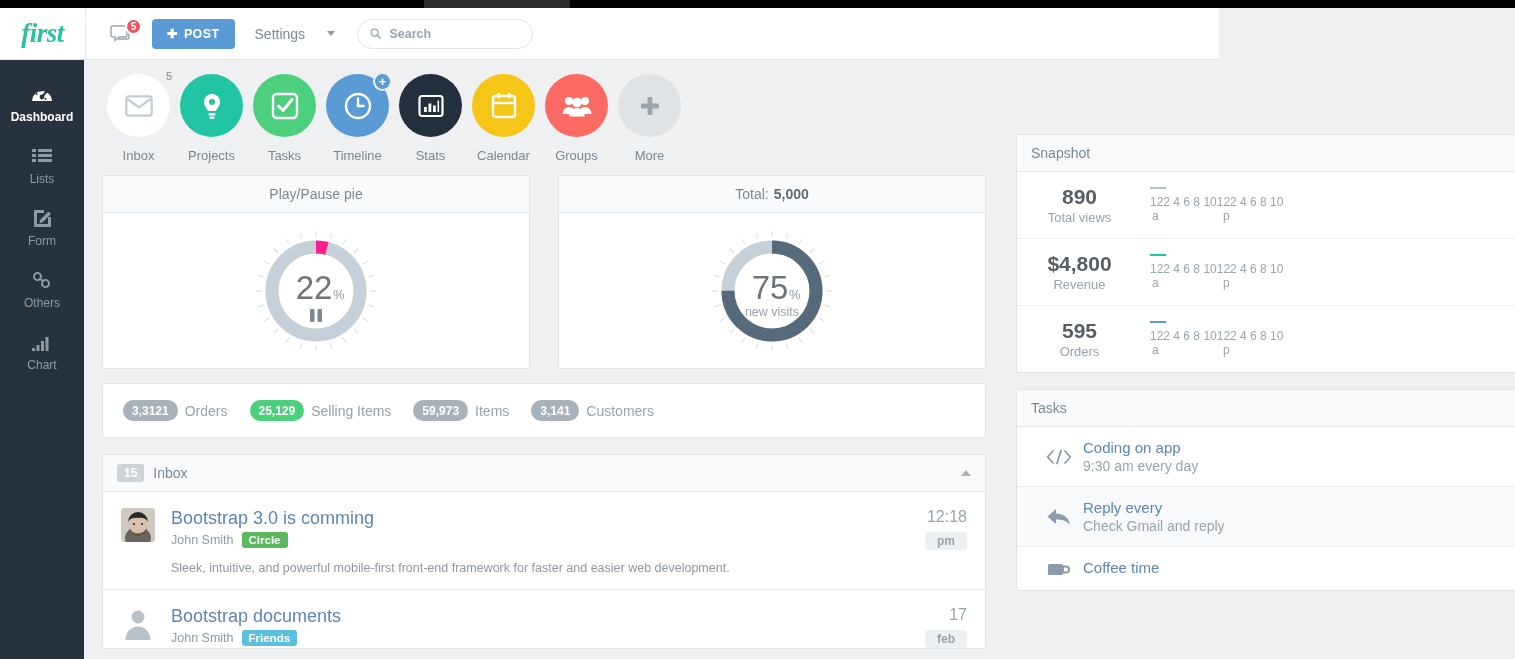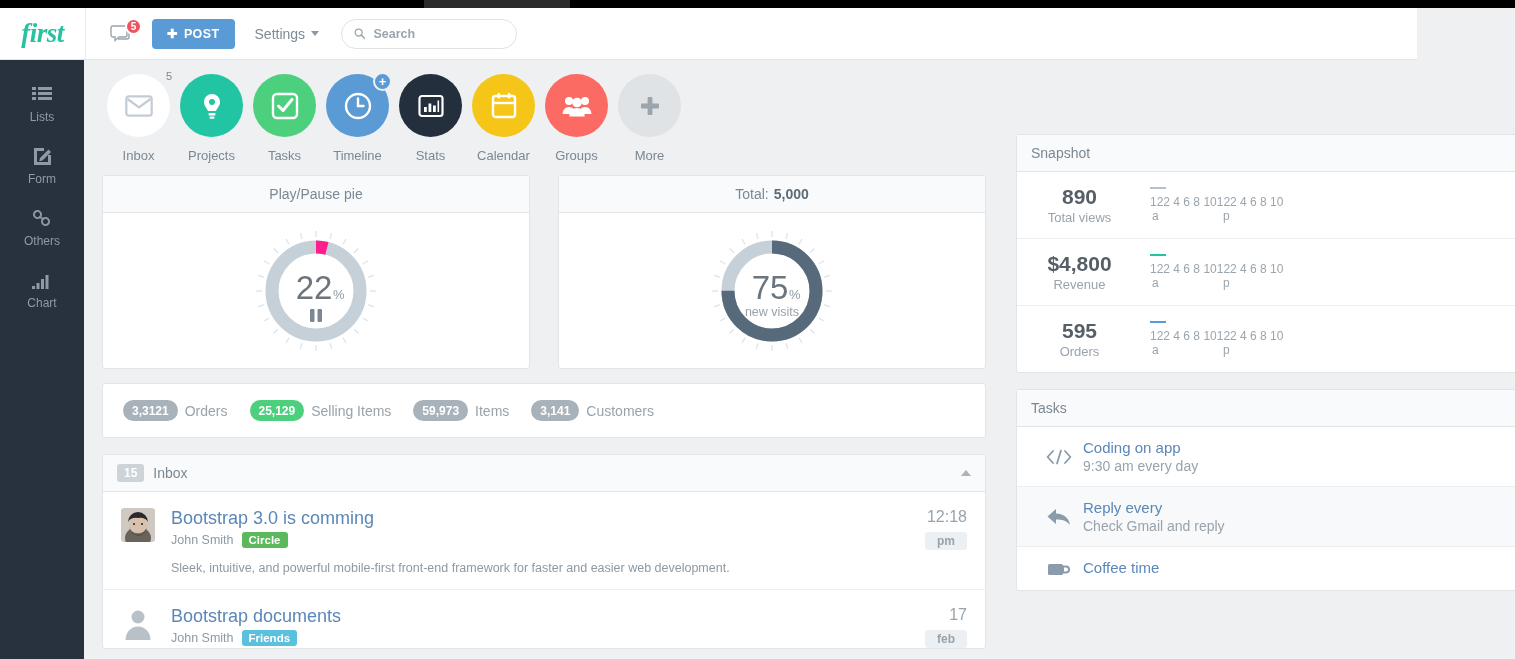--- a/index.html
+++ b/index.html
@@ -9,21 +9,21 @@
     overflow: hidden;
     background: #eef0f2;
     font-family: "Liberation Sans", sans-serif;
     color: #6b7a86;
   }
   .os-strip { position:absolute; top:0; left:0; width:1515px; height:8px; background:#000; }
   .os-tab { position:absolute; top:0; left:424px; width:146px; height:8px; background:#2b2b2b; }
 
   
   .topbar {
-    position:absolute; top:8px; left:0; width:1417px; height:52px;
+    position:absolute; top:8px; left:0; width:1219px; height:52px;
     background:#ffffff; border-bottom:1px solid #e3e6e8;
     display:flex; align-items:center;
   }
   .logo-box {
     width:86px; height:52px; display:flex; align-items:center; justify-content:center;
     border-right:1px solid #e9ecee; flex:0 0 86px;
   }
   .logo-text {
     font-family:"Liberation Serif", serif; font-style:italic; font-weight:700;
     font-size:27px; color:#27c3a0; letter-spacing:-0.5px;
@@ -34,21 +34,21 @@
     position:absolute; top:4px; right:2px; min-width:17px; height:17px;
     background:#f0535d; color:#fff; border-radius:50%; font-size:10px; font-weight:700;
     display:flex; align-items:center; justify-content:center; border:2px solid #fff;
   }
   .post-btn {
     margin-left:8px; background:#5b9bd5; color:#fff; border:none; border-radius:4px;
     height:30px; padding:0 15px; font-size:12.5px; font-weight:700; letter-spacing:0.4px;
     cursor:pointer; display:flex; align-items:center; gap:6px;
   }
   .settings-btn {
-    margin-left:20px; font-size:14px; color:#7c8a95; display:flex; align-items:center; gap:6px; cursor:pointer;
+    margin-left:20px; font-size:14px; color:#7c8a95; display:flex; align-items:center; gap:22px; cursor:pointer;
   }
   .caret-dn { width:0;height:0;border-left:4px solid transparent;border-right:4px solid transparent;border-top:5px solid #8c98a2; }
   .search-box {
     margin-left:22px; width:176px; height:30px; border:1px solid #dfe3e6; border-radius:16px;
     display:flex; align-items:center; padding:0 12px; gap:8px; background:#fff;
   }
   .search-box input {
     border:none; outline:none; font-size:12.5px; font-weight:700; color:#9aa5ae;
     font-family:"Liberation Sans", sans-serif; width:100%; background:transparent;
   }
@@ -173,20 +173,33 @@
         <circle cx="5.8" cy="5.8" r="4.3" fill="none" stroke="#9aa5ae" stroke-width="1.6"></circle>
         <line x1="9" y1="9" x2="13" y2="13" stroke="#9aa5ae" stroke-width="1.8" stroke-linecap="round"></line>
       </svg>
       <input type="text" placeholder="Search" style="">
     </div>
   </div>
 </div>
 
 <div class="sidebar">
 
+  <div class="side-item active">
+    <span class="side-icon">
+      <svg width="24" height="21" viewBox="0 0 24 21">
+        <path d="M2,18 A10,10 0 1 1 22,18 Z" fill="#fff"></path>
+        <circle cx="12" cy="14" r="2.4" fill="#28323f"></circle>
+        <line x1="12" y1="14" x2="17" y2="8" stroke="#28323f" stroke-width="2" stroke-linecap="round"></line>
+        <circle cx="6.5" cy="11" r="1" fill="#28323f"></circle>
+        <circle cx="10" cy="7.5" r="1" fill="#28323f"></circle>
+        <circle cx="15.5" cy="16" r="1" fill="#28323f"></circle>
+      </svg>
+    </span>
+    <span>Dashboard</span>
+  </div>
 
 
   <div class="side-item">
     <span class="side-icon">
       <svg width="22" height="18" viewBox="0 0 22 18">
         <g fill="#8f9aa6">
           <rect x="1" y="1" width="4" height="3"></rect>
             <rect x="7" y="1" width="14" height="3"></rect>
           <rect x="1" y="6" width="4" height="3"></rect>
             <rect x="7" y="6" width="14" height="3"></rect>

